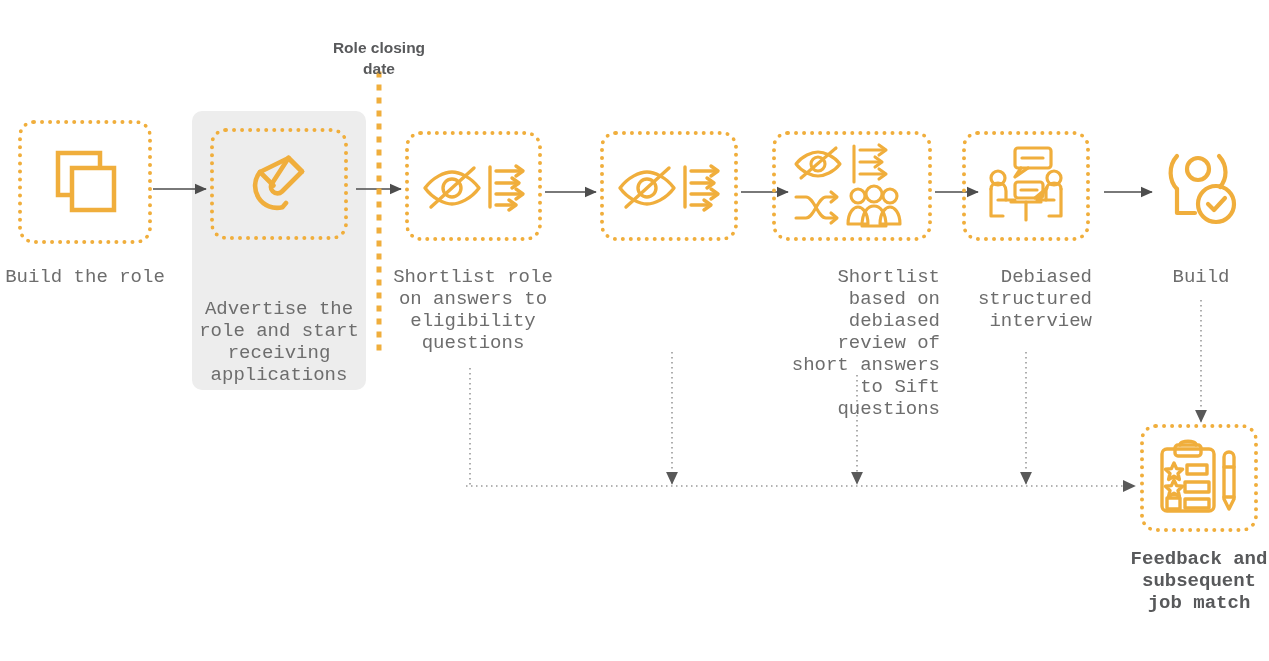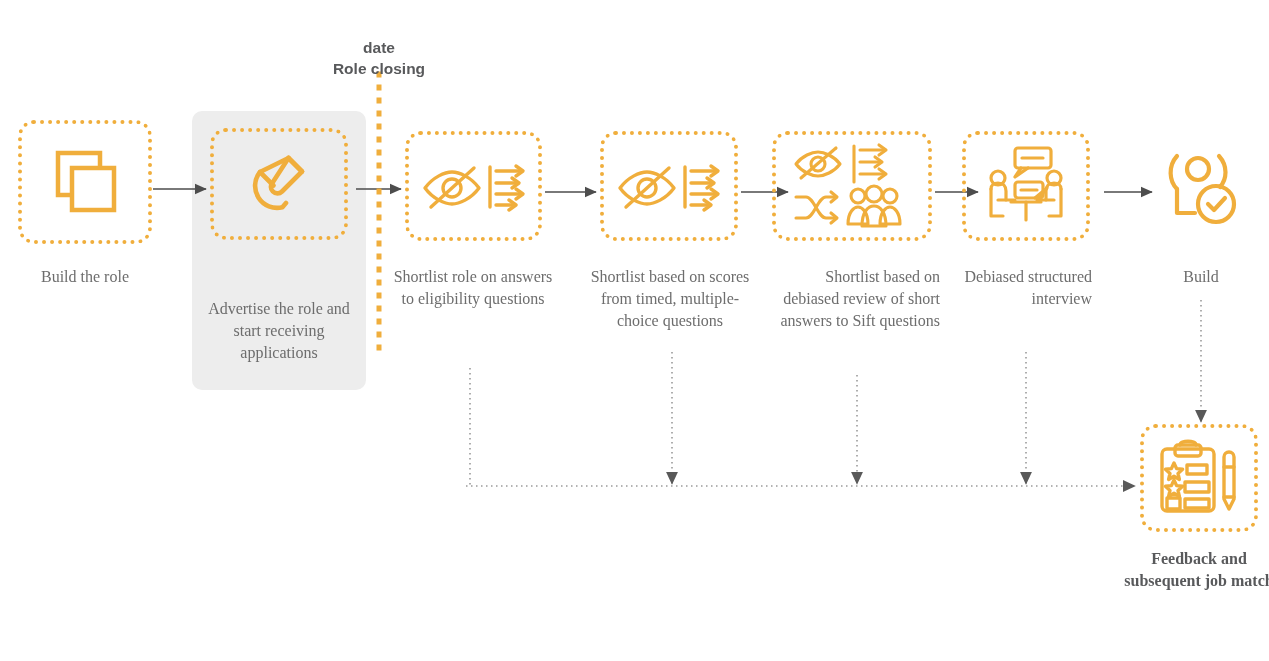--- a/index.html
+++ b/index.html
@@ -43,24 +43,24 @@
     align-items: center;
     justify-content: center;
   }
   .step-icon {
     display: block;
   }
   
   .caption {
     position: absolute;
     text-align: center;
-    font-size: 16px;
+    font-size: 19px;
     line-height: 22px;
     color: #6d6d6d;
-    font-family: Liberation Serif, serif;
+    font-family: Liberation Mono, monospace;
   }
   .caption.bold {
     font-weight: bold;
     color: #58595b;
   }
   
   .closing-label {
     position: absolute;
     text-align: center;
     width: 190px;
@@ -116,22 +116,22 @@
 
       <path d="M672,352 L672,484" marker-end="url(#arrowDot)"></path>
       <path d="M857,375 L857,484" marker-end="url(#arrowDot)"></path>
       <path d="M1026,352 L1026,484" marker-end="url(#arrowDot)"></path>
 
       <path d="M1201,300 L1201,422" marker-end="url(#arrowDot)"></path>
     </g>
   </svg>
 
   <div class="closing-label" style="left:284px; top:37px;">
+    <span class="t1">Role closing</span>
     <span class="t1">date</span>
-    <span class="t1">Role closing</span>
   </div>
 
   <div class="step-box" style="left:18px; top:120px; width:134px; height:124px;">
     <svg class="step-icon" width="78" height="78" viewBox="0 0 78 78">
       <rect x="12" y="10" width="42" height="42" fill="#fff" stroke="#f0ae3c" stroke-width="4.5"></rect>
       <rect x="26" y="25" width="42" height="42" fill="#fff" stroke="#f0ae3c" stroke-width="4.5"></rect>
     </svg>
   </div>
   <div class="caption" style="left:0px; top:266px; width:170px;">Build the role</div>
 
@@ -178,21 +178,20 @@
         <line x1="77" y1="26" x2="98" y2="26"></line>
         <line x1="77" y1="37" x2="102" y2="37"></line>
         <line x1="77" y1="48" x2="95" y2="48"></line>
         <path d="M97,9 L104,14 L97,19"></path>
         <path d="M93,21 L100,26 L93,31"></path>
         <path d="M97,32 L104,37 L97,42"></path>
         <path d="M90,43 L97,48 L90,53"></path>
       </g>
     </svg>
   </div>
-  <div class="caption" style="left:588px; top:266px; width:164px;">Shortlist based on scores from timed, multiple-choice questions</div>
 
   <div class="step-box" style="left:772px; top:131px; width:160px; height:110px;">
     <svg class="step-icon" width="120" height="92" viewBox="0 0 120 92">
       <g fill="none" stroke="#f0ae3c" stroke-width="3.1" stroke-linecap="round" stroke-linejoin="round">
 
         <path d="M4,24 C10,16 20,12 26,12 C32,12 42,16 48,24 C42,32 32,36 26,36 C20,36 10,32 4,24 z"></path>
         <circle cx="26" cy="24" r="7"></circle>
         <line x1="9" y1="38" x2="44" y2="8"></line>
 
         <line x1="62" y1="6" x2="62" y2="42"></line>

